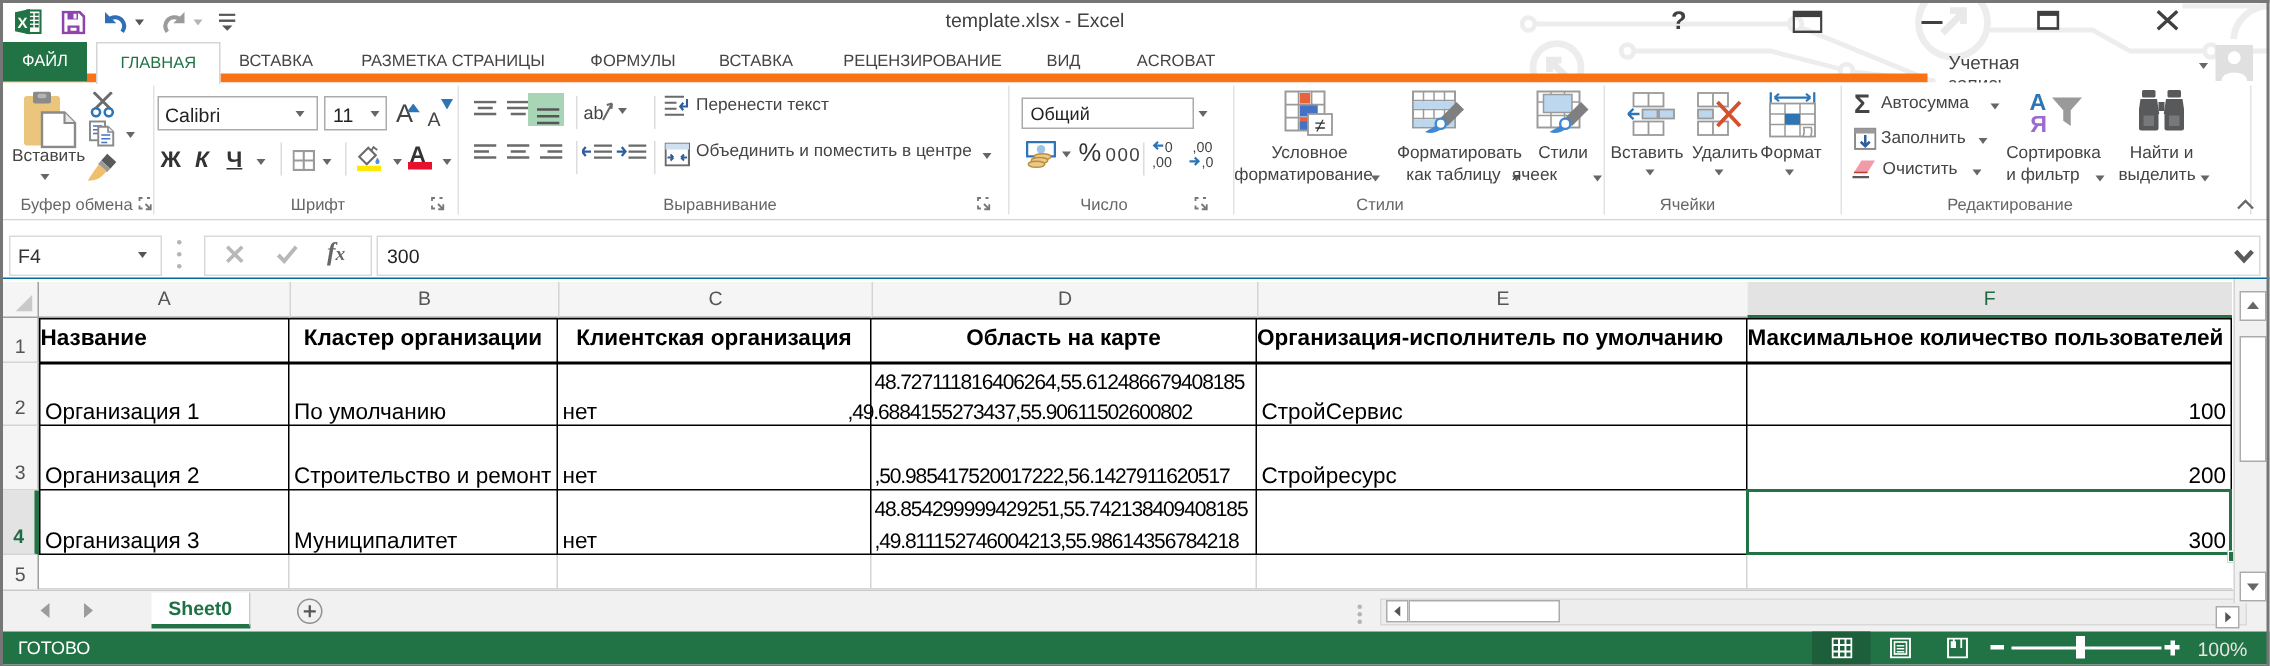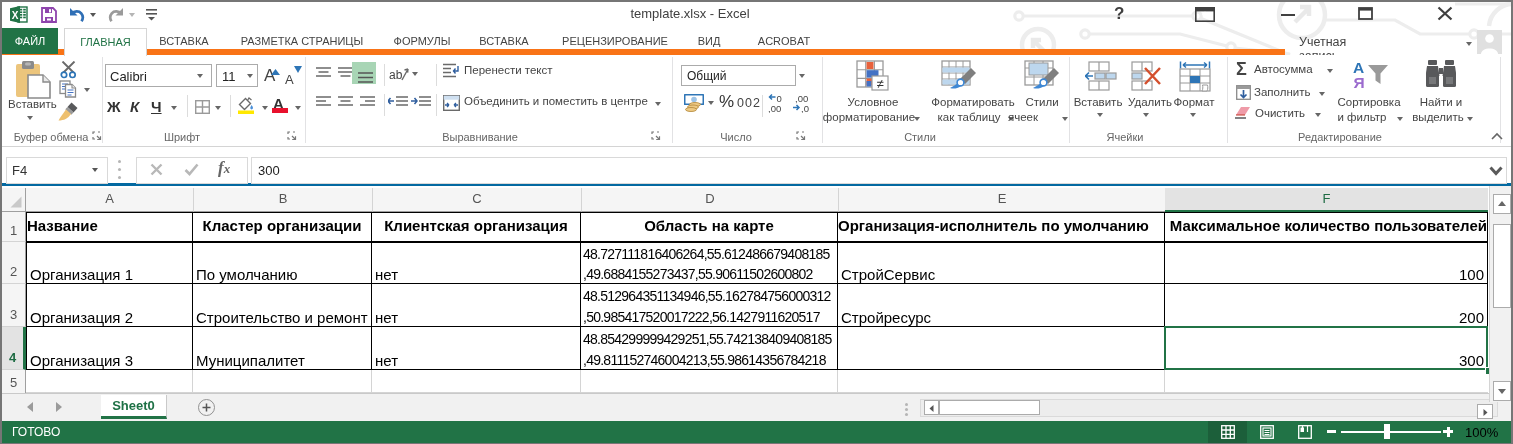--- a/index.html
+++ b/index.html
@@ -13,21 +13,21 @@
   #tabrow{left:0;top:28px;width:1285px;height:27px;border-bottom:6px solid #f97316;box-sizing:border-box;}
   .rtab{position:absolute;top:0;height:26px;line-height:26px;font-size:11px;color:#444;text-align:center;}
   
   #ribbon{left:0;top:55px;width:1513px;height:92px;background:#fff;border-bottom:1px solid #d4d4d4;box-sizing:border-box;}
   .gsep{position:absolute;top:2px;height:86px;width:1px;background:#e2e2e4;}
   .glabel{position:absolute;top:76px;height:14px;font-size:11px;color:#666;text-align:center;}
   .combo{position:absolute;background:#fff;border:1px solid #ababab;box-sizing:border-box;font-size:12px;color:#222;}
   .dd{position:absolute;width:0;height:0;border-left:3.5px solid transparent;border-right:3.5px solid transparent;border-top:4px solid #666;}
   .rbtxt{position:absolute;font-size:11.5px;color:#444;white-space:nowrap;}
   
-  #fbar{left:0;top:147px;width:1513px;height:39px;background:#fff;border-bottom:3px solid #0369a1;box-sizing:border-box;}
+  #fbar{left:0;top:147px;width:1513px;height:39px;background:#fff;border-bottom:1px solid #0369a1;box-sizing:border-box;}
   
   #grid{left:0;top:186px;width:1489px;height:207px;background:#fff;overflow:hidden;}
   .colhead{position:absolute;top:2px;height:24px;background:#f5f5f5;border-bottom:1px solid #9f9f9f;box-sizing:border-box;font-size:13px;color:#555;text-align:center;line-height:22px;}
   .rowhead{position:absolute;left:2px;width:24px;background:#f5f5f5;border-right:1px solid #9f9f9f;box-sizing:border-box;font-size:13px;color:#555;text-align:center;}
   .cell{position:absolute;font-size:15px;color:#000;white-space:nowrap;}
   .dcell{font-size:14px;letter-spacing:-0.75px;}
   
   #sheetbar{left:0;top:393px;width:1513px;height:28px;background:#f1f1f1;border-top:1px solid #c9c9c9;box-sizing:border-box;}
   
   #statusbar{left:0;top:421px;width:1513px;height:22px;background:#217346;color:#fff;}
@@ -149,21 +149,21 @@
   </div>
   <div id="ribbon" class="abs">
     <div class="gsep" style="left:102px;"></div>
     <div class="gsep" style="left:305px;"></div>
     <div class="gsep" style="left:672px;"></div>
     <div class="gsep" style="left:822px;"></div>
     <div class="gsep" style="left:1069px;"></div>
     <div class="gsep" style="left:1227px;"></div>
     <div class="gsep" style="left:1500px;"></div>
     <div class="glabel" style="left:4px;width:94px;">Буфер обмена</div>
-    <div class="glabel" style="left:102px;width:160px;">Шрифт</div>
+    <div class="glabel" style="left:132px;width:160px;">Шрифт</div>
     <div class="glabel" style="left:330px;width:300px;">Выравнивание</div>
     <div class="glabel" style="left:680px;width:112px;">Число</div>
     <div class="glabel" style="left:860px;width:120px;">Стили</div>
     <div class="glabel" style="left:1065px;width:120px;">Ячейки</div>
     <div class="glabel" style="left:1280px;width:120px;">Редактирование</div>
 
     <svg class="abs" style="left:92px;top:76px;" width="10" height="10" viewBox="0 0 10 10">
         <path d="M1 3 V1 H3 M6 1 H8 M1 6 V8 H3" stroke="#777" stroke-width="1.2" fill="none"></path>
         <path d="M5 5 L8.5 8.5 M8.5 5.2 V8.5 H5.2" stroke="#777" stroke-width="1.2" fill="none"></path>
       </svg>
@@ -330,21 +330,21 @@
       <rect x="2.5" y="2.5" width="17" height="8" fill="#fff"></rect>
       <circle cx="11" cy="6.5" r="2.8" fill="#9dc3e6"></circle>
       <g fill="#eec983" stroke="#b98f43" stroke-width="0.9">
         <ellipse cx="12" cy="11.5" rx="5.5" ry="2"></ellipse>
         <ellipse cx="10" cy="14" rx="5.5" ry="2"></ellipse>
         <ellipse cx="8" cy="16.5" rx="5.5" ry="2"></ellipse>
       </g>
     </svg>
     <div class="dd" style="left:708px;top:46px;"></div>
     <div class="abs" style="left:719px;top:37px;font-size:17px;color:#333;">%</div>
-    <div class="abs" style="left:737px;top:41px;font-size:12.5px;color:#444;letter-spacing:1px;">002</div>
+    <div class="abs" style="left:737px;top:41px;font-size:12.5px;color:#444;letter-spacing:1px;">000</div>
     <div class="abs" style="left:762px;top:40px;width:1px;height:22px;background:#dcdcdc;"></div>
     <svg class="abs" style="left:767px;top:38px;" width="20" height="20" viewBox="0 0 20 20">
       <path d="M8.5 4 H2.5 M5 1.5 L2.5 4 L5 6.5" stroke="#2e75b6" stroke-width="1.5" fill="none"></path>
       <text x="9.5" y="8.5" font-size="9.5" fill="#444" font-family="Liberation Sans">0</text>
       <text x="1" y="18.5" font-size="9.5" fill="#444" font-family="Liberation Sans">,00</text>
     </svg>
     <svg class="abs" style="left:791px;top:38px;" width="20" height="20" viewBox="0 0 20 20">
       <text x="4" y="8.5" font-size="9.5" fill="#444" font-family="Liberation Sans">,00</text>
       <path d="M2 14.5 H8 M5.5 12 L8 14.5 L5.5 17" stroke="#2e75b6" stroke-width="1.5" fill="none"></path>
       <text x="10" y="18.5" font-size="9.5" fill="#444" font-family="Liberation Sans">,0</text>
@@ -522,34 +522,33 @@
     <div class="abs" style="left:26px;top:55px;width:1462px;height:2px;background:#000;"></div>
     <div class="abs" style="left:26px;top:97px;width:1462px;height:1px;background:#000;"></div>
     <div class="abs" style="left:26px;top:140px;width:1462px;height:1px;background:#000;"></div>
     <div class="abs" style="left:26px;top:183px;width:1462px;height:1px;background:#000;"></div>
 
     <div class="cell" style="left:27px;top:31px;width:165px;text-align:left;font-weight:bold;">Название</div>
     <div class="cell" style="left:193px;top:31px;width:178px;text-align:center;font-weight:bold;">Кластер организации</div>
     <div class="cell" style="left:372px;top:31px;width:208px;text-align:center;font-weight:bold;">Клиентская организация</div>
     <div class="cell" style="left:581px;top:31px;width:256px;text-align:center;font-weight:bold;">Область на карте</div>
     <div class="cell" style="left:838px;top:31px;width:326px;font-weight:bold;">Организация-исполнитель по умолчанию</div>
-    <div class="cell" style="left:1165px;top:31px;width:322px;text-align:right;font-weight:bold;">Максимальное количество пользователей</div>
+    <div class="cell" style="left:1165px;top:31px;width:322px;text-align:left;font-weight:bold;">Максимальное количество пользователей</div>
 
     <div class="cell" style="left:30px;top:80px;">Организация 1</div>
     <div class="cell" style="left:196px;top:80px;">По умолчанию</div>
     <div class="cell" style="left:375px;top:80px;">нет</div>
     <div class="cell dcell" style="left:583px;top:60px;">48.727111816406264,55.612486679408185</div>
-    <div class="cell dcell" style="left:583px;top:80px;">,49.6884155273437,55.90611502600802</div>
+    <div class="cell dcell" style="left:565px;top:80px;">,49.6884155273437,55.90611502600802</div>
     <div class="cell" style="left:841px;top:80px;">СтройСервис</div>
     <div class="cell" style="left:1165px;top:80px;width:319px;text-align:right;">100</div>
 
     <div class="cell" style="left:30px;top:123px;">Организация 2</div>
     <div class="cell" style="left:196px;top:123px;">Строительство и ремонт</div>
     <div class="cell" style="left:375px;top:123px;">нет</div>
-    <div class="cell dcell" style="left:583px;top:102px;">48.512964351134946,55.162784756000312</div>
     <div class="cell dcell" style="left:583px;top:123px;">,50.985417520017222,56.1427911620517</div>
     <div class="cell" style="left:841px;top:123px;">Стройресурс</div>
     <div class="cell" style="left:1165px;top:123px;width:319px;text-align:right;">200</div>
 
     <div class="cell" style="left:30px;top:166px;">Организация 3</div>
     <div class="cell" style="left:196px;top:166px;">Муниципалитет</div>
     <div class="cell" style="left:375px;top:166px;">нет</div>
     <div class="cell dcell" style="left:583px;top:145px;">48.854299999429251,55.742138409408185</div>
     <div class="cell dcell" style="left:583px;top:166px;">,49.811152746004213,55.98614356784218</div>
     <div class="cell" style="left:1165px;top:166px;width:319px;text-align:right;">300</div>
@@ -615,15 +614,15 @@
     <svg class="abs" style="left:1298px;top:4px;" width="14" height="14" viewBox="0 0 14 14">
       <rect x="0.7" y="0.7" width="12.6" height="12.6" stroke="#fff" stroke-width="1.3" fill="none"></rect>
       <path d="M4.5 0.7 V7 M9.5 0.7 V7" stroke="#fff" stroke-width="1.2"></path>
       <rect x="2.5" y="2.5" width="3.5" height="4.5" fill="#fff"></rect>
     </svg>
     <div class="abs" style="left:1327px;top:9px;width:9px;height:3px;background:#fff;"></div>
     <div class="abs" style="left:1341px;top:10px;width:100px;height:1.5px;background:#fff;"></div>
     <div class="abs" style="left:1384px;top:3px;width:6px;height:15px;background:#fff;"></div>
     <div class="abs" style="left:1443px;top:9px;width:10px;height:3px;background:#fff;"></div>
     <div class="abs" style="left:1446.5px;top:5.5px;width:3px;height:10px;background:#fff;"></div>
-    <div class="abs" style="left:1465px;top:4px;font-size:13px;color:#000000;">100%</div>
+    <div class="abs" style="left:1465px;top:4px;font-size:13px;color:#e5e5e5;">100%</div>
   </div>
 </div>
 
 </body></html>

